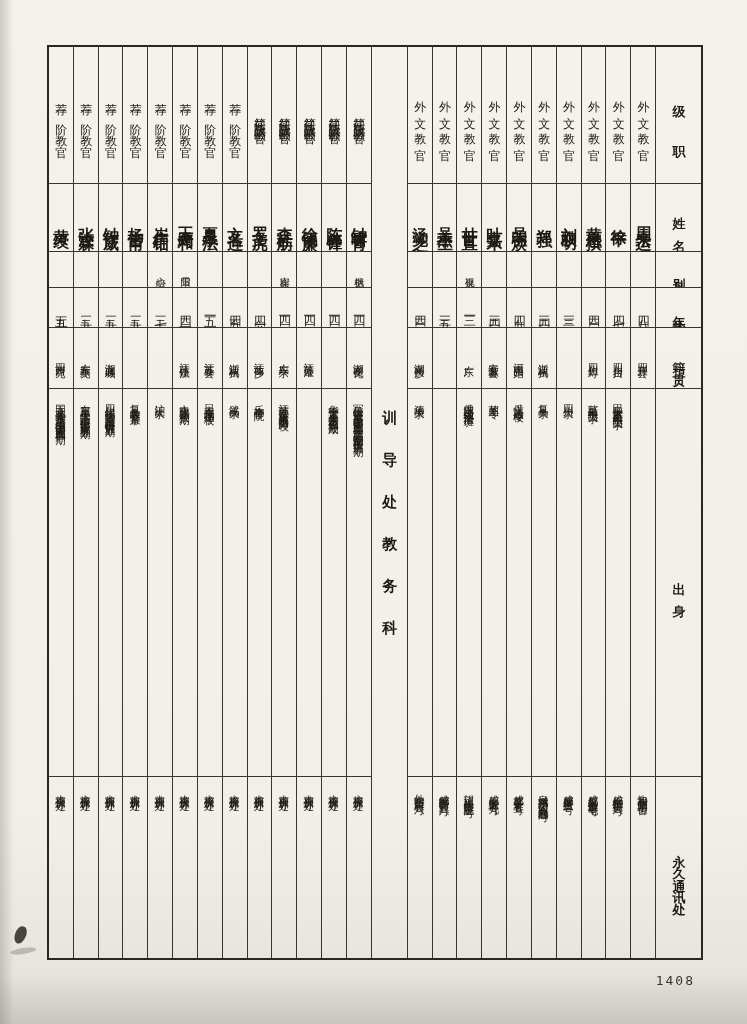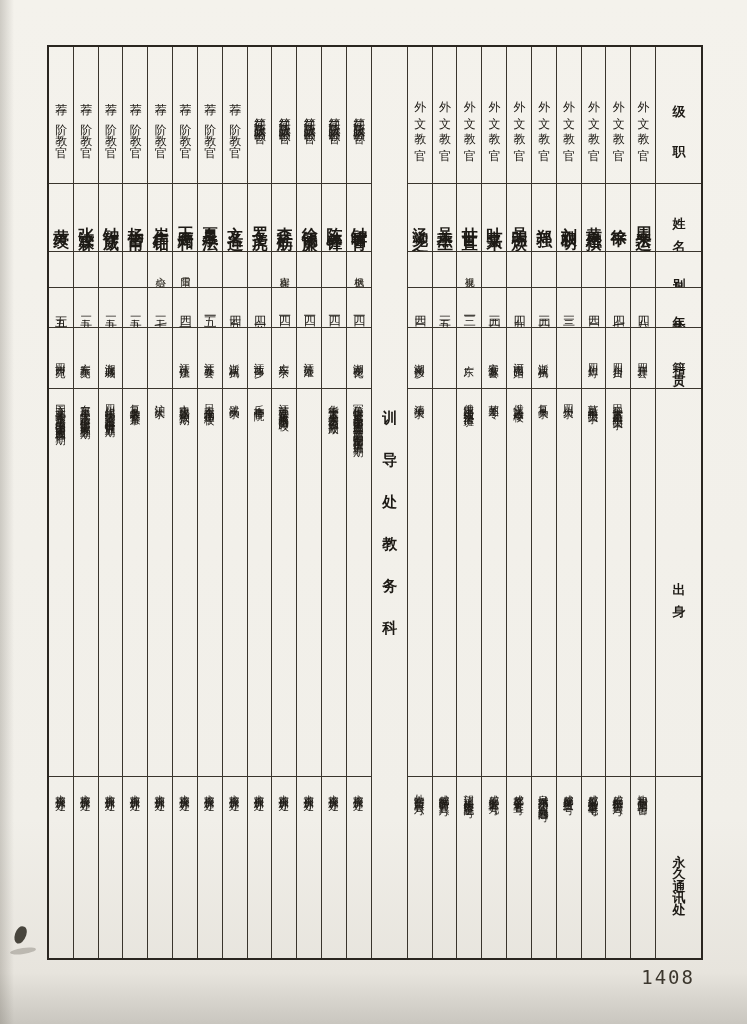--- a/index.html
+++ b/index.html
@@ -62,21 +62,21 @@
   .age-t   { font-size: 12.5px; letter-spacing: 3px; margin-bottom: -3px; }
   .native-t{ font-size: 10.5px; letter-spacing: 1.5px; }
   .edu-t   { font-size: 10.5px; letter-spacing: 1.5px; line-height: 1.15; }
   .addr-t  { font-size: 10.5px; letter-spacing: 1.5px; line-height: 1.15; }
   .divider-t {
     font-size: 15px; font-weight: 600;
     letter-spacing: 42px; margin-bottom: -42px;
   }
   .page-number {
     position: absolute; right: 52px; bottom: 36px;
-    font-size: 19px; letter-spacing: 2px; color: #3c372e;
+    font-size: 13px; letter-spacing: 2px; color: #3c372e;
     font-family: "DejaVu Sans Mono", monospace;
   }
   .smudge {
     position: absolute; left: 15px; top: 926px; width: 11px; height: 18px;
     background: #2c2820; border-radius: 50% 40% 55% 45%;
     transform: rotate(18deg); opacity: .85;
   }
   .smudge2 {
     position: absolute; left: 10px; top: 948px; width: 26px; height: 6px;
     background: #6a655b; border-radius: 50%; opacity: .35; transform: rotate(-8deg);

